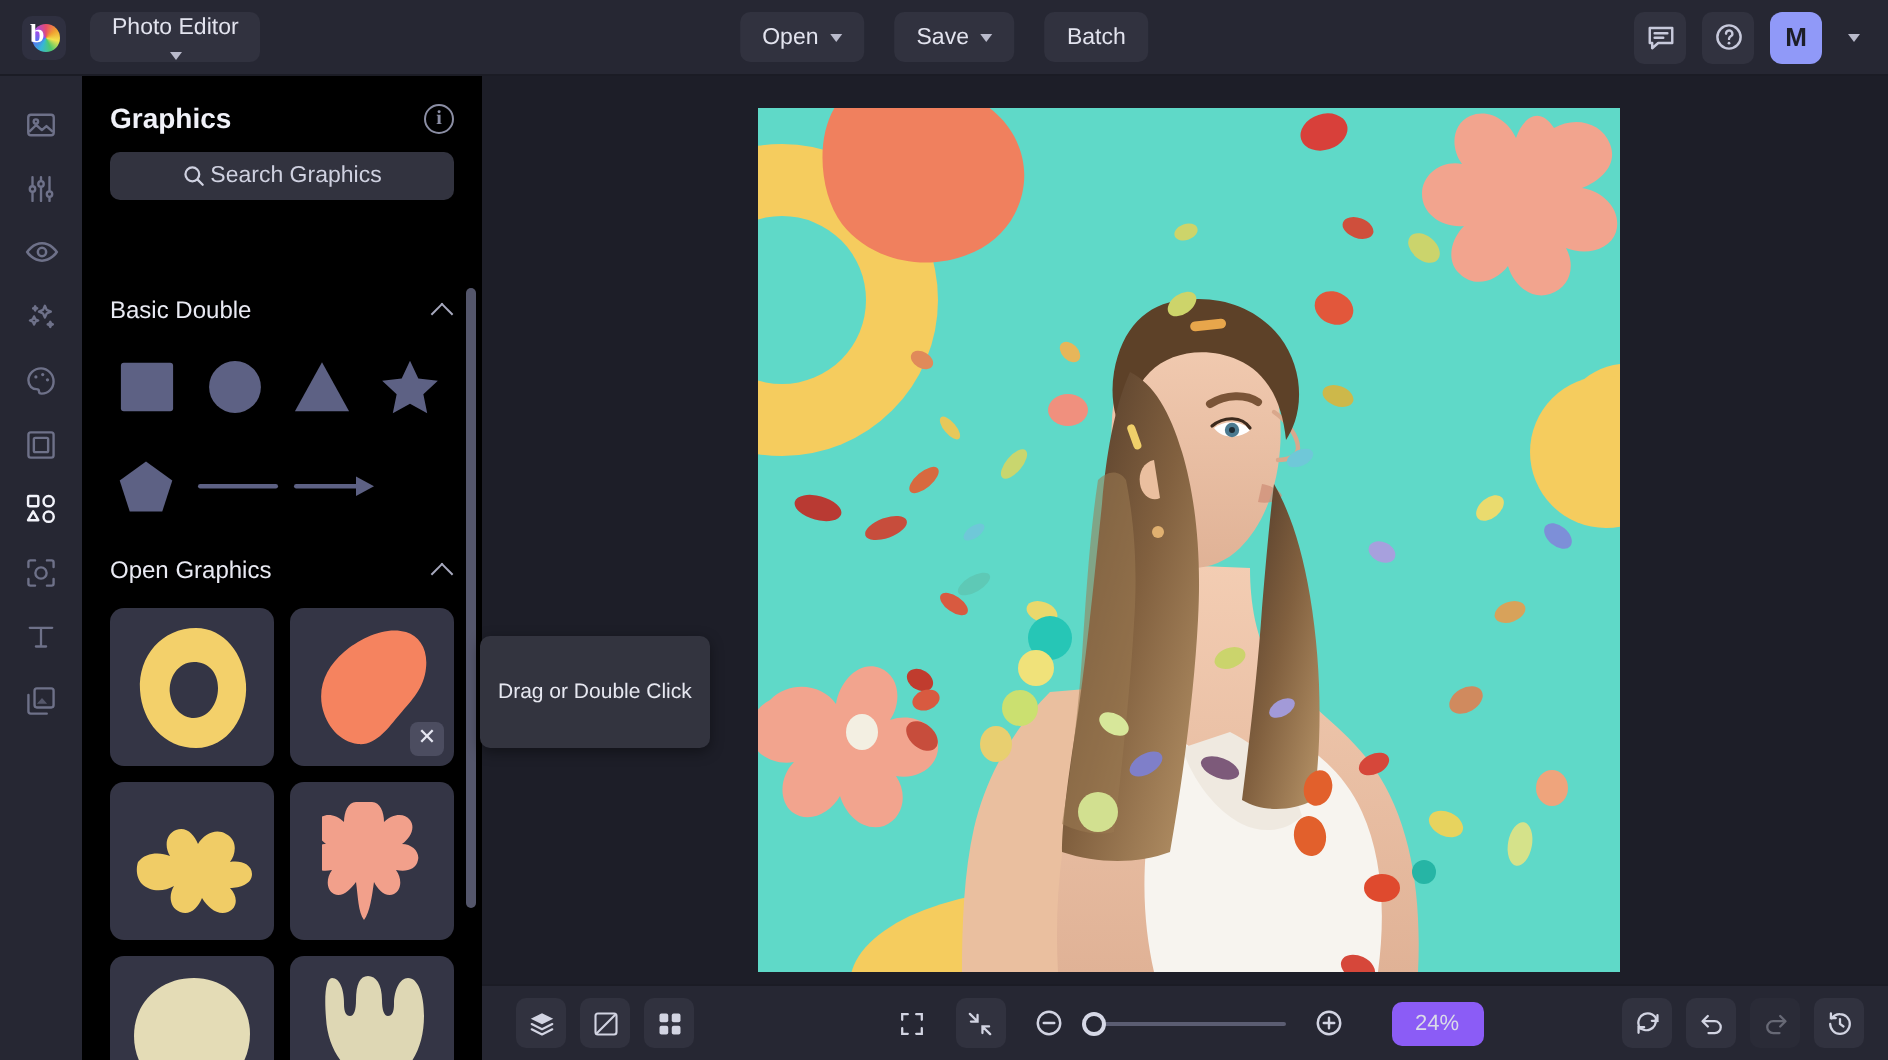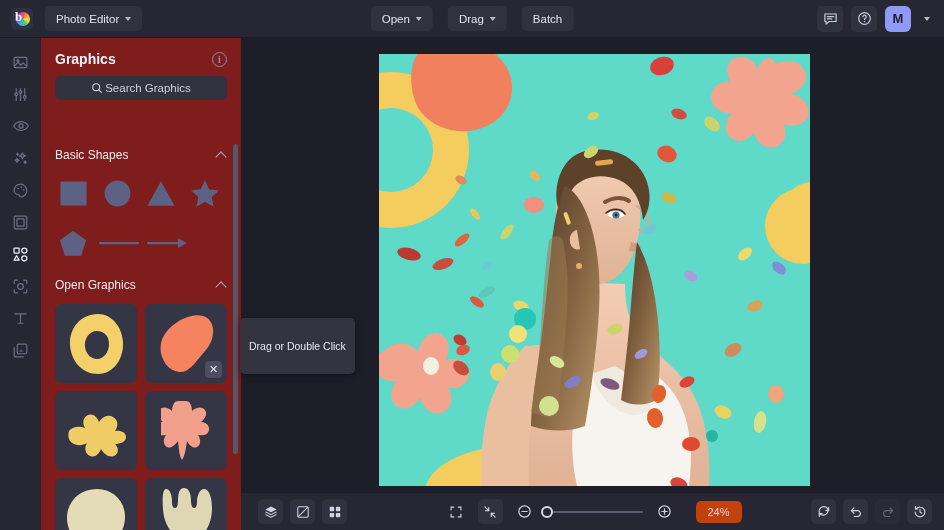--- a/index.html
+++ b/index.html
@@ -33,21 +33,21 @@
     position: absolute; left: 4px; top: 2px; color: #fff;
     font-size: 13px; font-weight: 700; line-height: 1;
     font-family: "Liberation Serif", serif; z-index: 2;
   }
   .btn {
     height: 25px; border-radius: 5px; background: #31323f;
     color: #e2e3ee; font-size: 11.5px; display: flex; align-items: center;
     justify-content: center; gap: 6px; padding: 0 11px; cursor: pointer;
     white-space: nowrap; user-select: none;
   }
-  .doc-select { margin-left: 12px; }
+  .doc-select { margin-left: 12px; flex-direction: column; }
   .caret {
     width: 0; height: 0; border-left: 3.5px solid transparent;
     border-right: 3.5px solid transparent; border-top: 4px solid #b9bacb;
     display: inline-block;
   }
   .center-group {
     position: absolute; left: 50%; transform: translateX(-50%);
     display: flex; gap: 15px; align-items: center;
   }
   .right-group {
@@ -73,21 +73,21 @@
   .rail-item {
     width: 32px; height: 28px; display: flex; align-items: center;
     justify-content: center; cursor: pointer; border-radius: 5px;
     color: #6e7189;
   }
   .rail-item.active { color: #f2f3fa; }
 
   
   .panel {
     position: absolute; top: 38px; left: 41px; width: 200px; height: 492px;
-    background: #7f1d1d; overflow: hidden;
+    background: #000000; overflow: hidden;
   }
   .panel-head {
     display: flex; align-items: center; justify-content: space-between;
     padding: 13px 14px 9px 14px;
   }
   .panel-title { color: #f0f1f8; font-size: 14px; font-weight: 700; }
   .info-icon {
     width: 15px; height: 15px; border-radius: 50%;
     border: 1.3px solid #8b8ea4; color: #8b8ea4; font-size: 10px;
     display: flex; align-items: center; justify-content: center;
@@ -181,21 +181,21 @@
   .zoom-track {
     width: 97px; height: 2px; background: #5b5d72; border-radius: 2px;
     position: relative;
   }
   .zoom-knob {
     position: absolute; left: -5px; top: -5px; width: 12px; height: 12px;
     border-radius: 50%; border: 2px solid #d6d8e6; background: #262733;
     cursor: pointer;
   }
   .zoom-val {
-    width: 46px; height: 22px; border-radius: 5px; background: #c2410c;
+    width: 46px; height: 22px; border-radius: 5px; background: #8b5cf6;
     color: #dadbe8; font-size: 11px; display: flex; align-items: center;
     justify-content: center; margin-left: 10px; cursor: pointer;
   }
   .sm-icon { width: 25px; height: 25px; }
   .dim { opacity: .38; }
   svg { display: block; }
 </style>
 </head>
 <body>
 
@@ -211,21 +211,21 @@
       <span>Photo Editor</span>
       <span class="caret"></span>
     </div>
 
     <div class="center-group">
       <div class="btn">
         <span>Open</span>
         <span class="caret"></span>
       </div>
       <div class="btn">
-        <span>Drag</span>
+        <span>Save</span>
         <span class="caret"></span>
       </div>
       <div class="btn">
         <span>Batch</span>
       </div>
     </div>
 
     <div class="right-group">
       <div class="icon-btn">
         <svg width="15" height="15" viewBox="0 0 16 16" fill="none" stroke="#c7c9db" stroke-width="1.3">
@@ -343,21 +343,21 @@
       <svg width="12" height="12" viewBox="0 0 16 16" fill="none" stroke="#cfd1e0" stroke-width="1.5">
         <circle cx="6.9" cy="6.9" r="4.6"></circle>
           <path d="M10.4 10.4l3.4 3.4" stroke-linecap="round"></path>
       </svg>
       <span>Search Graphics</span>
     </div>
 
     <div class="scrollarea">
 
       <div class="section-head">
-        <span class="section-title">Basic Shapes</span>
+        <span class="section-title">Basic Double</span>
         <span class="chev"></span>
       </div>
 
       <div class="shapes-row">
         <div class="shape-cell">
           <svg width="29" height="29" viewBox="0 0 30 30">
               <rect x="1.5" y="2.5" width="27" height="25" rx="1.5" fill="#5d6184"></rect>
             </svg>
         </div>
         <div class="shape-cell">

